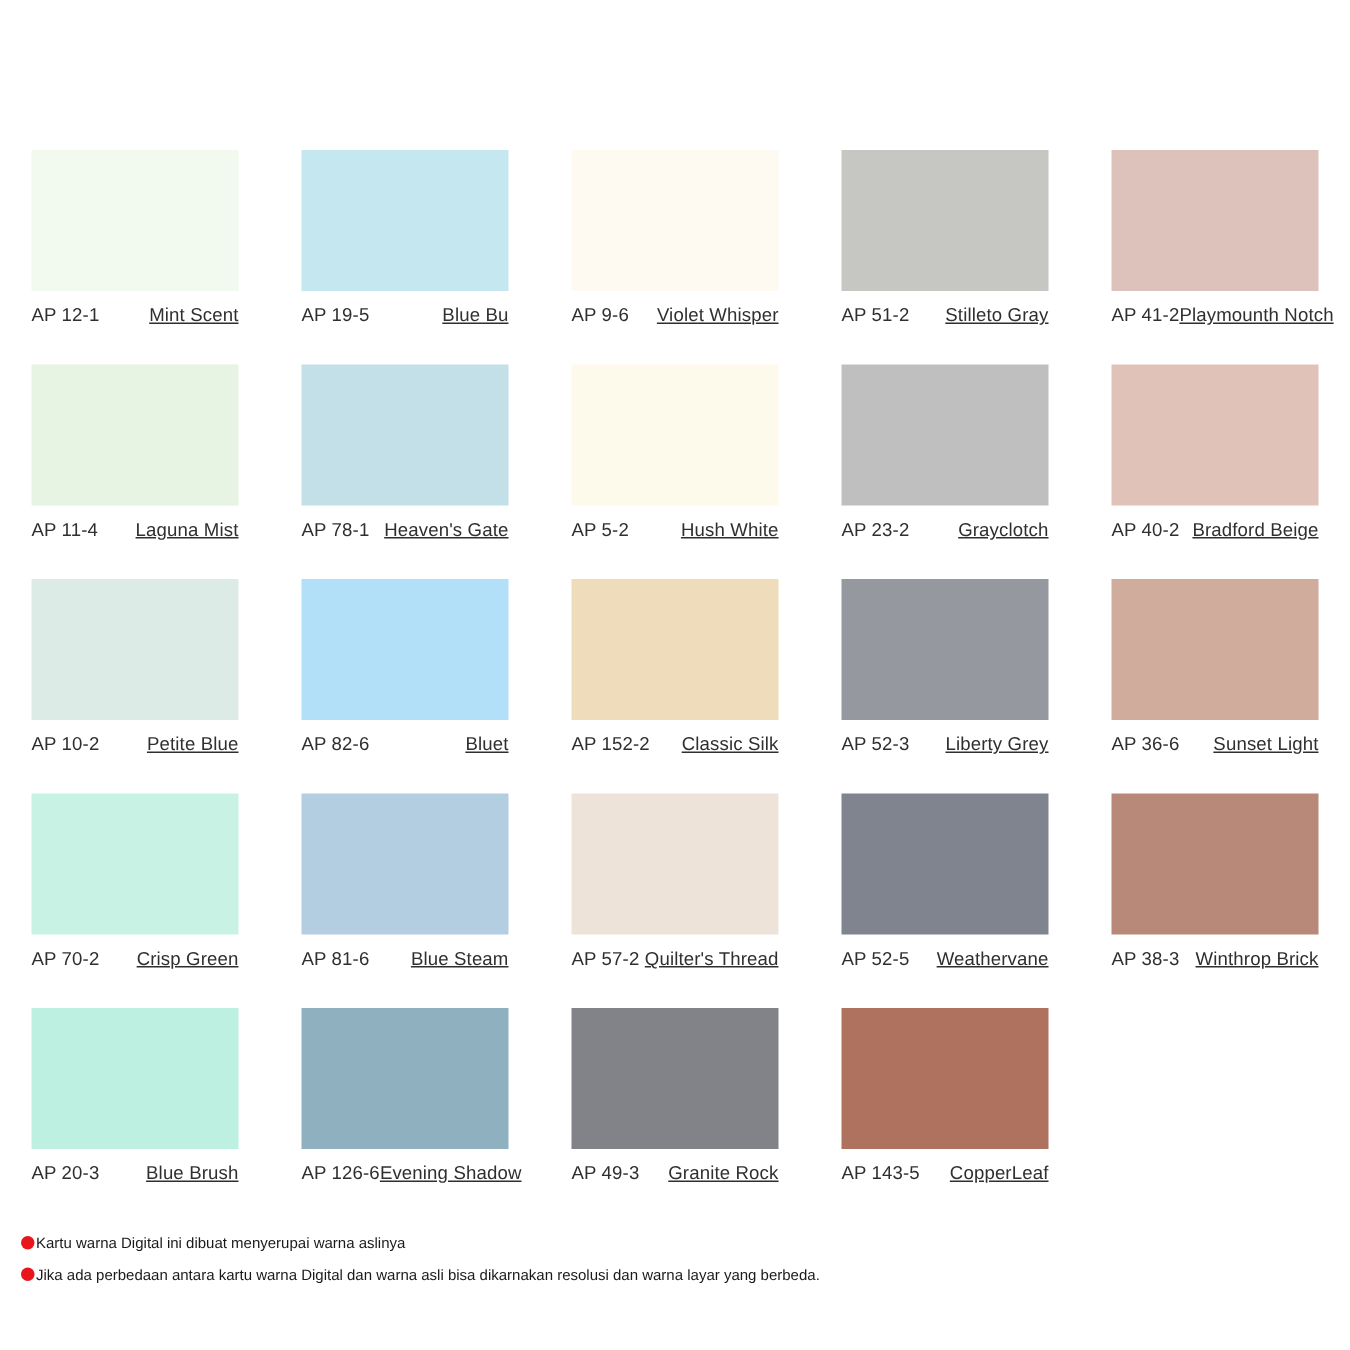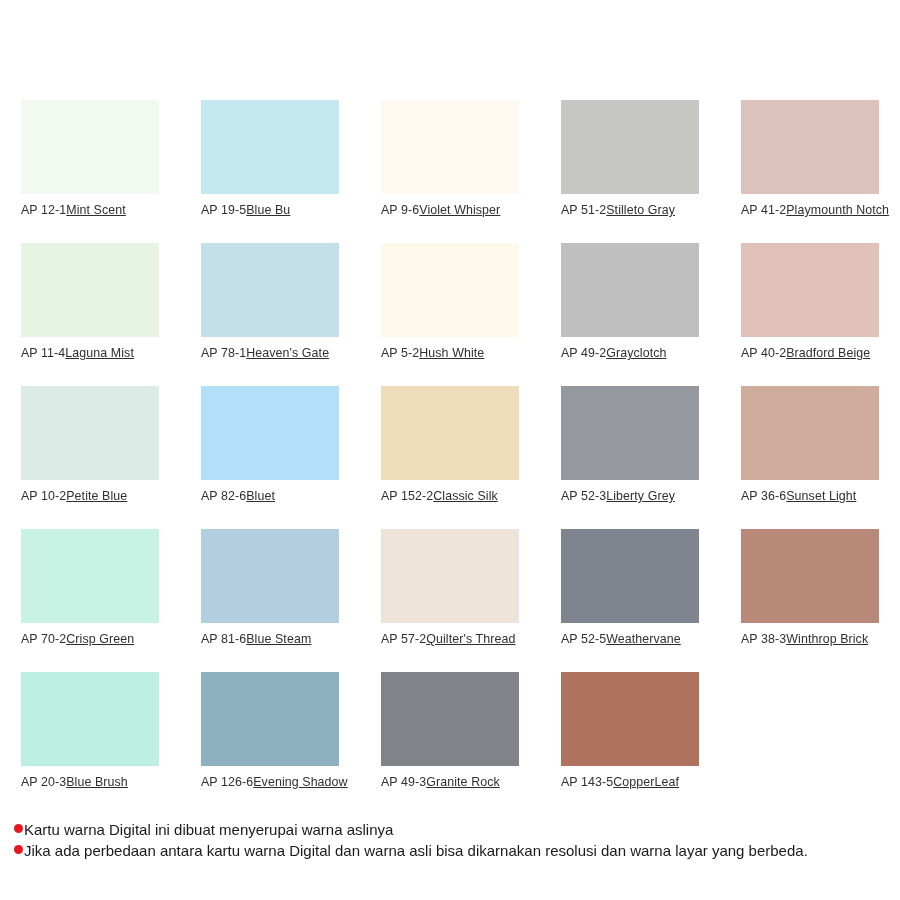--- a/index.html
+++ b/index.html
@@ -40,21 +40,21 @@
     align-items: stretch;
     padding: 0 21px;
   }
   .swatch {
     height: 94px;
     width: 100%;
     display: block;
   }
   .caption {
     display: flex;
-    justify-content: flex-start;
+    justify-content: space-between;
     align-items: baseline;
     padding-top: 9px;
     font-size: 12.4px;
     line-height: 14px;
     white-space: nowrap;
     color: #2f2f2f;
   }
   .code {
     font-size: 12.4px;
     letter-spacing: 0.1px;
@@ -81,21 +81,21 @@
   .bullet {
     width: 9px;
     height: 9px;
     border-radius: 50%;
     background: #e8151d;
     margin-top: 5px;
     margin-right: 1px;
     flex: 0 0 auto;
   }
   .note-text {
-    font-size: 15px;
+    font-size: 10px;
   }
 </style>
 </head>
 <body>
 
 <div id="page">
 
   <div class="grid" id="grid">
       <div class="row">
         <div class="cell">
@@ -152,21 +152,21 @@
         <div class="cell">
           <div class="swatch" style="background: rgb(253, 250, 236);"></div>
           <div class="caption">
             <span class="code">AP 5-2</span>
             <span class="cname">Hush White</span>
           </div>
         </div>
         <div class="cell">
           <div class="swatch" style="background: rgb(191, 191, 191);"></div>
           <div class="caption">
-            <span class="code">AP 49-2</span>
+            <span class="code">AP 23-2</span>
             <span class="cname">Grayclotch</span>
           </div>
         </div>
         <div class="cell">
           <div class="swatch" style="background: rgb(224, 194, 184);"></div>
           <div class="caption">
             <span class="code">AP 40-2</span>
             <span class="cname">Bradford Beige</span>
           </div>
         </div>

